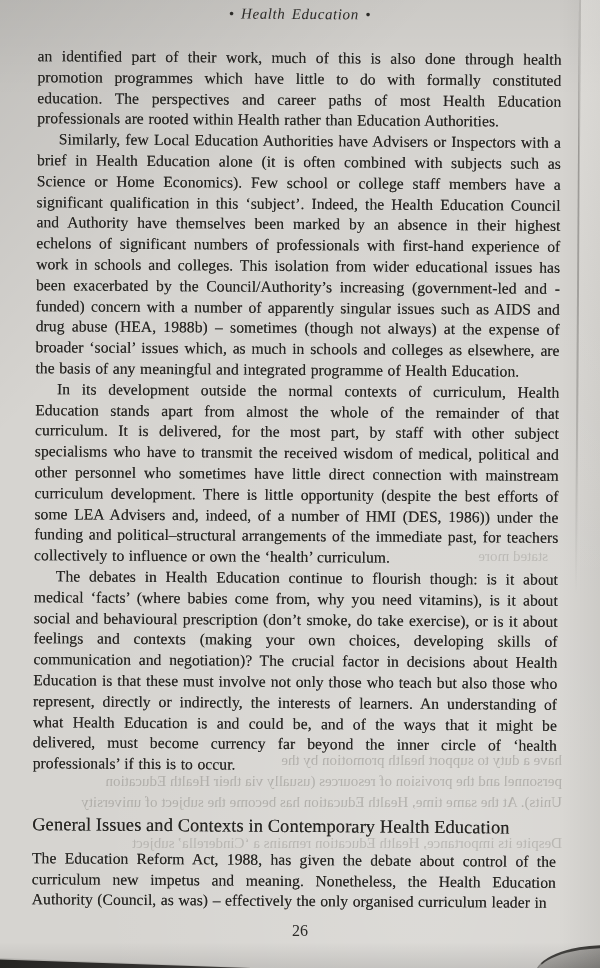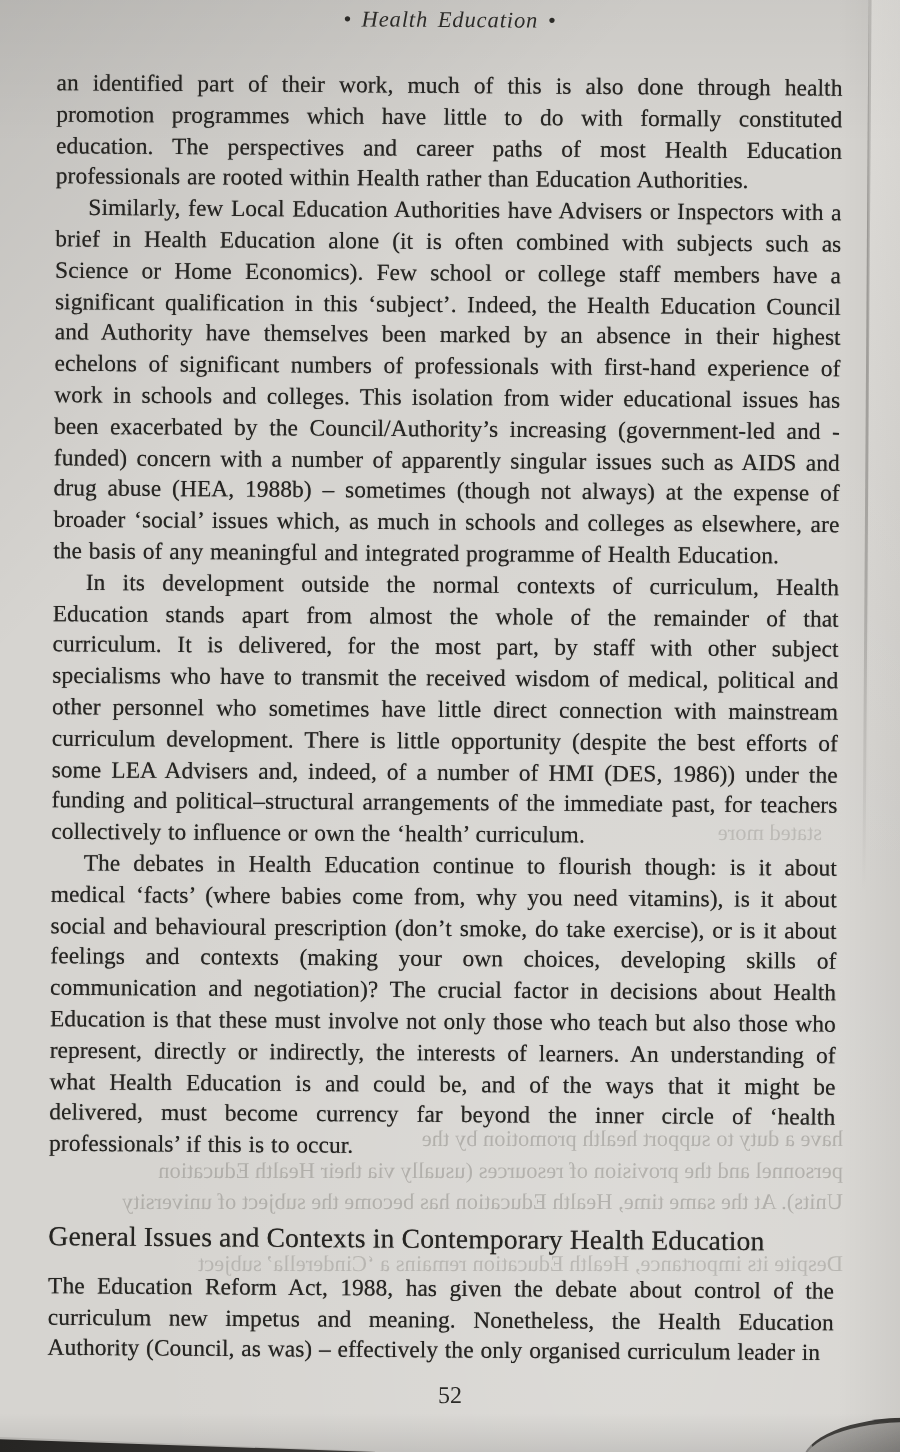--- a/index.html
+++ b/index.html
@@ -159,21 +159,21 @@
     <div class="content">
       <div class="running-header">• Health Education •</div>
       <p class="para no-indent first">an identified part of their work, much of this is also done through health promotion programmes which have little to do with formally constituted education. The perspectives and career paths of most Health Education professionals are rooted within Health rather than Education Authorities.</p>
       <p class="para">Similarly, few Local Education Authorities have Advisers or Inspectors with a brief in Health Education alone (it is often combined with subjects such as Science or Home Economics). Few school or college staff members have a significant qualification in this ‘subject’. Indeed, the Health Education Council and Authority have themselves been marked by an absence in their highest echelons of significant numbers of professionals with first-hand experience of work in schools and colleges. This isolation from wider educational issues has been exacerbated by the Council/Authority’s increasing (government-led and -funded) concern with a number of apparently singular issues such as AIDS and drug abuse (HEA, 1988b) – sometimes (though not always) at the expense of broader ‘social’ issues which, as much in schools and colleges as elsewhere, are the basis of any meaningful and integrated programme of Health Education.</p>
       <p class="para">In its development outside the normal contexts of curriculum, Health Education stands apart from almost the whole of the remainder of that curriculum. It is delivered, for the most part, by staff with other subject specialisms who have to transmit the received wisdom of medical, political and other personnel who sometimes have little direct connection with mainstream curriculum development. There is little opportunity (despite the best efforts of some LEA Advisers and, indeed, of a number of HMI (DES, 1986)) under the funding and political–structural arrangements of the immediate past, for teachers collectively to influence or own the ‘health’ curriculum.</p>
       <p class="para">The debates in Health Education continue to flourish though: is it about medical ‘facts’ (where babies come from, why you need vitamins), is it about social and behavioural prescription (don’t smoke, do take exercise), or is it about feelings and contexts (making your own choices, developing skills of communication and negotiation)? The crucial factor in decisions about Health Education is that these must involve not only those who teach but also those who represent, directly or indirectly, the interests of learners. An understanding of what Health Education is and could be, and of the ways that it might be delivered, must become currency far beyond the inner circle of ‘health professionals’ if this is to occur.</p>
       <h2 class="section-heading">General Issues and Contexts in Contemporary Health Education</h2>
       <p class="para no-indent">The Education Reform Act, 1988, has given the debate about control of the curriculum new impetus and meaning. Nonetheless, the Health Education Authority (Council, as was) – effectively the only organised curriculum leader in</p>
     </div>
 
-    <div class="page-number">52</div>
+    <div class="page-number">26</div>
 
     <div class="bottom-shadow"></div>
     <div class="bottom-left-highlight"></div>
     <div class="bottom-left-dark"></div>
     <div class="corner-curl"></div>
 
   </div>
 </div>
 
 </body></html>

